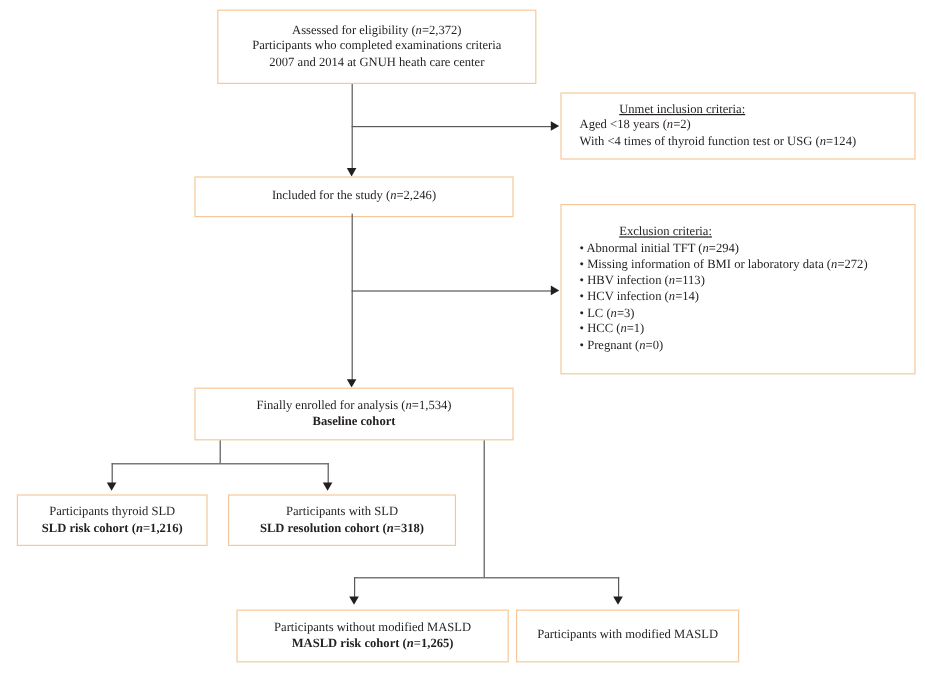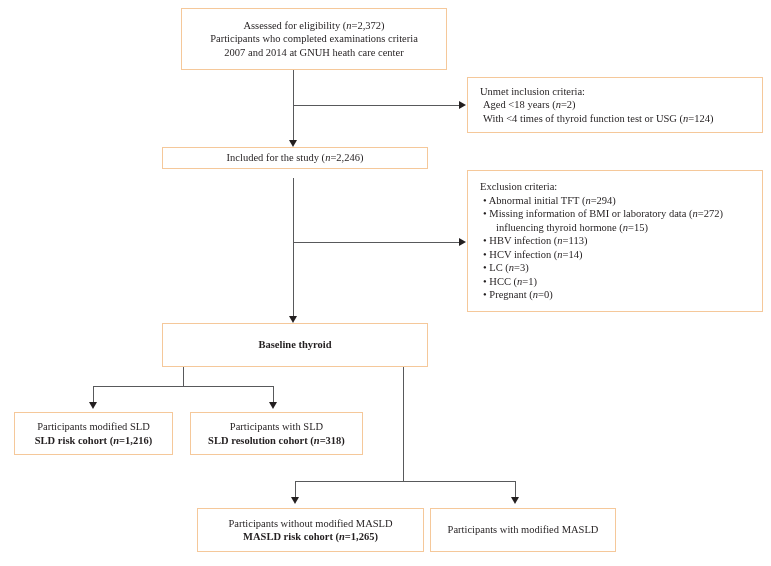--- a/index.html
+++ b/index.html
@@ -22,21 +22,21 @@
     justify-content:center;
   }
   .box.center{align-items:center;text-align:center;}
   .box.left{align-items:flex-start;text-align:left;}
   .line{
     font-size:10.5px;
     line-height:13.5px;
     white-space:nowrap;
   }
   .line.b{font-weight:bold;}
-  .line.u{}
+  .line.u{text-decoration:underline;margin-left:36px;}
   .line.ind{padding-left:9px;}
   .line.ind2{padding-left:22px;}
   .line.pad{padding-left:6px;}
   em{font-style:italic;}
 
   
   .vline{position:absolute;background:#58595b;width:1px;}
   .hline{position:absolute;background:#58595b;height:1px;}
   .arrow-down{
     position:absolute;
@@ -69,61 +69,61 @@
 
   <div class="hline" style="left:293px;top:105px;width:167px;"></div>
   <div class="arrow-right" style="left:459px;top:101px;"></div>
 
   <div class="box left" style="left:467px;top:77px;width:296px;height:56px;padding:4px 6px;">
     <div class="line u pad">Unmet inclusion criteria:</div>
     <div class="line ind">Aged &lt;18 years (<em>n</em>=2)</div>
     <div class="line ind">With &lt;4 times of thyroid function test or USG (<em>n</em>=124)</div>
   </div>
 
-  <div class="box center" style="left:162px;top:147px;width:266px;height:22px;">
+  <div class="box center" style="left:162px;top:147px;width:266px;height:34px;">
     <div class="line">Included for the study (<em>n</em>=2,246)</div>
   </div>
 
   <div class="vline" style="left:293px;top:178px;height:140px;"></div>
   <div class="arrow-down" style="left:289px;top:316px;"></div>
 
   <div class="hline" style="left:293px;top:242px;width:167px;"></div>
   <div class="arrow-right" style="left:459px;top:238px;"></div>
 
   <div class="box left" style="left:467px;top:170px;width:296px;height:142px;padding:23px 6px;">
     <div class="line u pad">Exclusion criteria:</div>
     <div class="line ind">• Abnormal initial TFT (<em>n</em>=294)</div>
     <div class="line ind">• Missing information of BMI or laboratory data (<em>n</em>=272)</div>
-    <div class="line ind2">influencing thyroid hormone (<em>n</em>=15)</div>
     <div class="line ind">• HBV infection (<em>n</em>=113)</div>
     <div class="line ind">• HCV infection (<em>n</em>=14)</div>
     <div class="line ind">• LC (<em>n</em>=3)</div>
     <div class="line ind">• HCC (<em>n</em>=1)</div>
     <div class="line ind">• Pregnant (<em>n</em>=0)</div>
   </div>
 
   <div class="box center" style="left:162px;top:323px;width:266px;height:44px;">
-    <div class="line b">Baseline thyroid</div>
+    <div class="line">Finally enrolled for analysis (<em>n</em>=1,534)</div>
+    <div class="line b">Baseline cohort</div>
   </div>
 
   <div class="vline" style="left:183px;top:367px;height:19px;"></div>
   <div class="hline" style="left:93px;top:386px;width:181px;"></div>
   <div class="vline" style="left:93px;top:386px;height:18px;"></div>
   <div class="arrow-down" style="left:89px;top:402px;"></div>
   <div class="vline" style="left:273px;top:386px;height:18px;"></div>
   <div class="arrow-down" style="left:269px;top:402px;"></div>
 
   <div class="vline" style="left:403px;top:367px;height:114px;"></div>
 
   <div class="box center" style="left:14px;top:412px;width:159px;height:43px;">
-    <div class="line">Participants modified SLD</div>
+    <div class="line">Participants thyroid SLD</div>
     <div class="line b">SLD risk cohort (<em>n</em>=1,216)</div>
   </div>
 
-  <div class="box center" style="left:190px;top:412px;width:173px;height:43px;">
+  <div class="box center" style="left:190px;top:412px;width:190px;height:43px;">
     <div class="line">Participants with SLD</div>
     <div class="line b">SLD resolution cohort (<em>n</em>=318)</div>
   </div>
 
   <div class="hline" style="left:295px;top:481px;width:221px;"></div>
   <div class="vline" style="left:295px;top:481px;height:18px;"></div>
   <div class="arrow-down" style="left:291px;top:497px;"></div>
   <div class="vline" style="left:515px;top:481px;height:18px;"></div>
   <div class="arrow-down" style="left:511px;top:497px;"></div>
 

